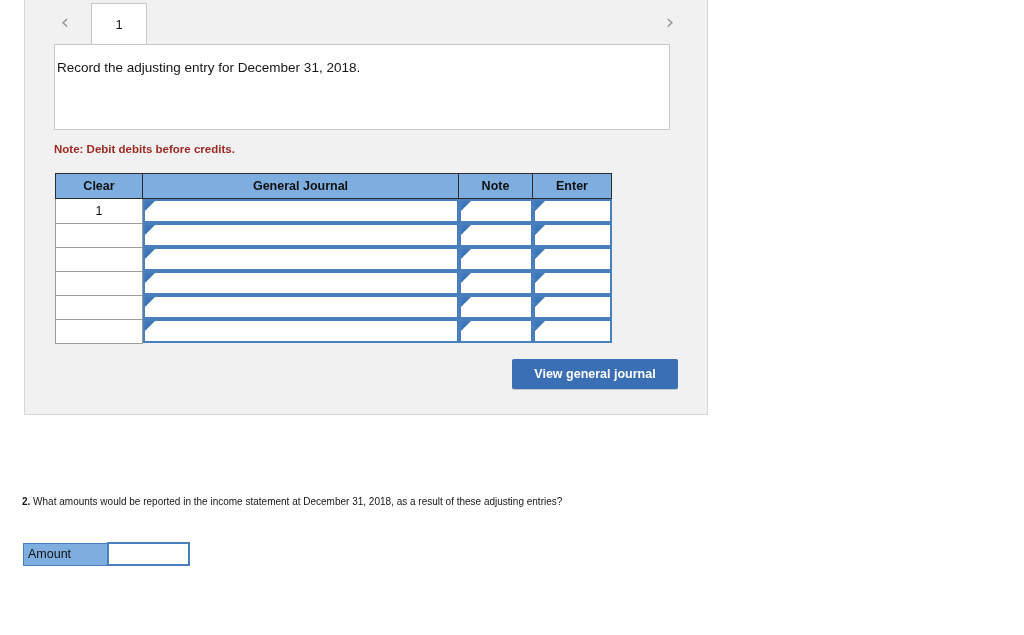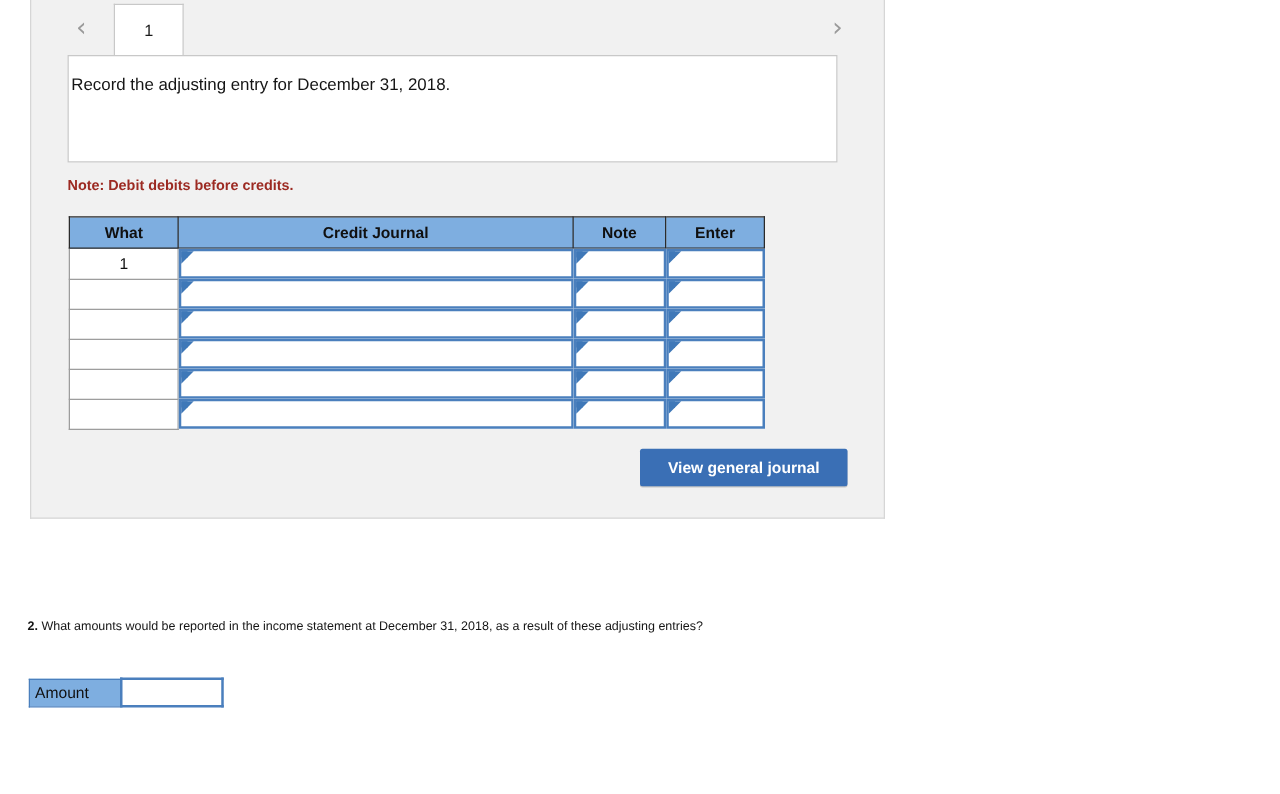--- a/index.html
+++ b/index.html
@@ -204,21 +204,21 @@
   .amount-table {
     position: absolute;
     left: 23px;
     top: 542px;
     border-collapse: collapse;
     table-layout: fixed;
   }
   .amount-label {
     background: #7eaee0;
     border: 1px solid #4a7fbd;
-    width: 73px;
+    width: 84px;
     height: 22px;
     font-size: 12.5px;
     color: #101010;
     text-align: left;
     padding: 0 4px;
     box-sizing: border-box;
   }
   .amount-input-cell {
     position: relative;
     background: #ffffff;
@@ -252,22 +252,22 @@
 
   <table class="je-table">
     <colgroup>
       <col class="col-event">
       <col class="col-journal">
       <col class="col-debit">
       <col class="col-credit">
     </colgroup>
     <thead>
       <tr>
-        <th>What</th>
-        <th>Credit Journal</th>
+        <th>Clear</th>
+        <th>General Journal</th>
         <th>Note</th>
         <th>Enter</th>
       </tr>
     </thead>
     <tbody>
       <tr>
         <td class="event-cell">1</td>
         <td>
           <div class="input-cell">
             <span class="corner-marker"></span>

